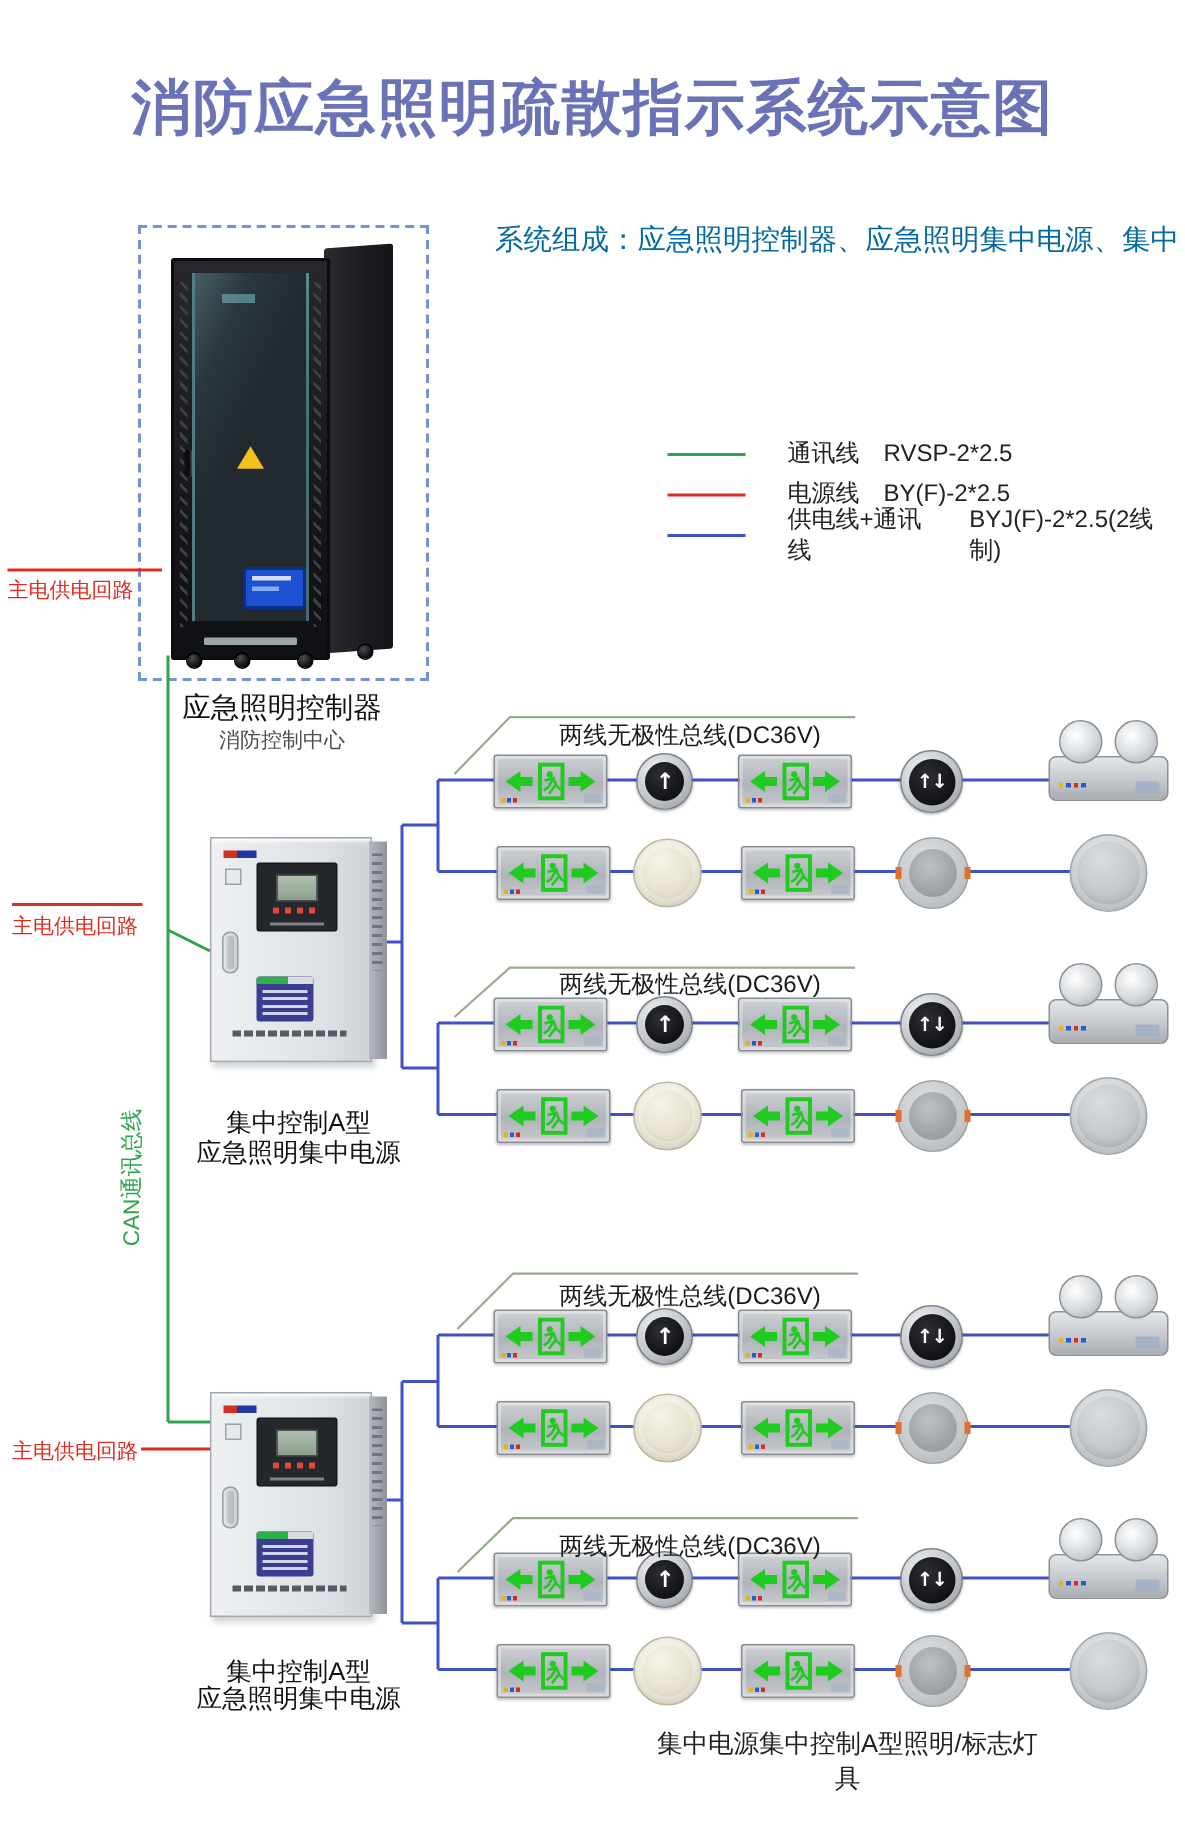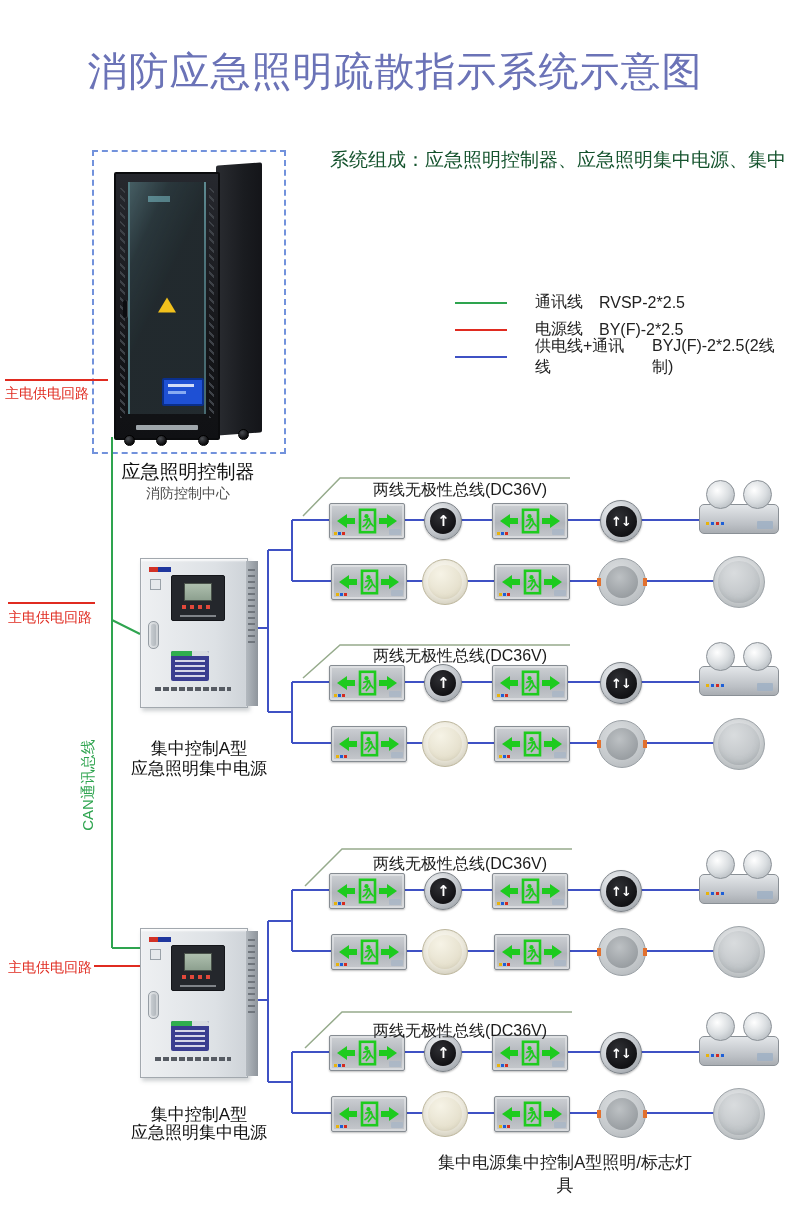--- a/index.html
+++ b/index.html
@@ -1,26 +1,26 @@
 <!DOCTYPE html>
 <html><head>
 <meta charset="utf-8">
 <style>
   html,body{margin:0;padding:0;background:#ffffff;}
   #page{position:relative;width:790px;height:1224px;background:#ffffff;overflow:hidden;
         font-family:"Liberation Sans","DejaVu Sans",sans-serif;}
   .abs{position:absolute;}
 
   
-  #title{left:0;top:44px;width:790px;text-align:center;font-size:40px;font-weight:normal;
+  #title{left:0;top:44px;width:790px;text-align:center;font-size:40px;font-weight:bold;
          letter-spacing:1px;color:#6b73b7;z-index:3;}
-  #intro{left:330px;top:147px;width:436px;font-size:19px;color:#14532d;z-index:3;}
+  #intro{left:330px;top:147px;width:436px;font-size:19px;color:#0369a1;z-index:3;}
   #intro .l1{white-space:nowrap;}
   #intro .l2{margin-top:15px;text-align:center;}
-  #legend{left:455px;top:289px;z-index:3;}
+  #legend{left:445px;top:289px;z-index:3;}
   .lg-row{display:flex;align-items:center;height:27px;font-size:16px;color:#222;}
   .lg-swatch{width:52px;height:2px;margin-right:28px;flex:none;}
   .lg-spec{margin-left:16px;}
 
   .ctrl-label{left:68px;width:240px;text-align:center;z-index:3;}
   #ctrl-name{top:459px;font-size:19px;color:#111;}
   #ctrl-loc{top:485px;font-size:14px;color:#4e4e4e;}
 
   .mains-label{width:120px;font-size:14px;color:#e02b20;z-index:3;white-space:nowrap;}
   .bus-label{width:220px;text-align:center;font-size:16px;color:#1a1a1a;z-index:3;white-space:nowrap;margin-top:28px;}

